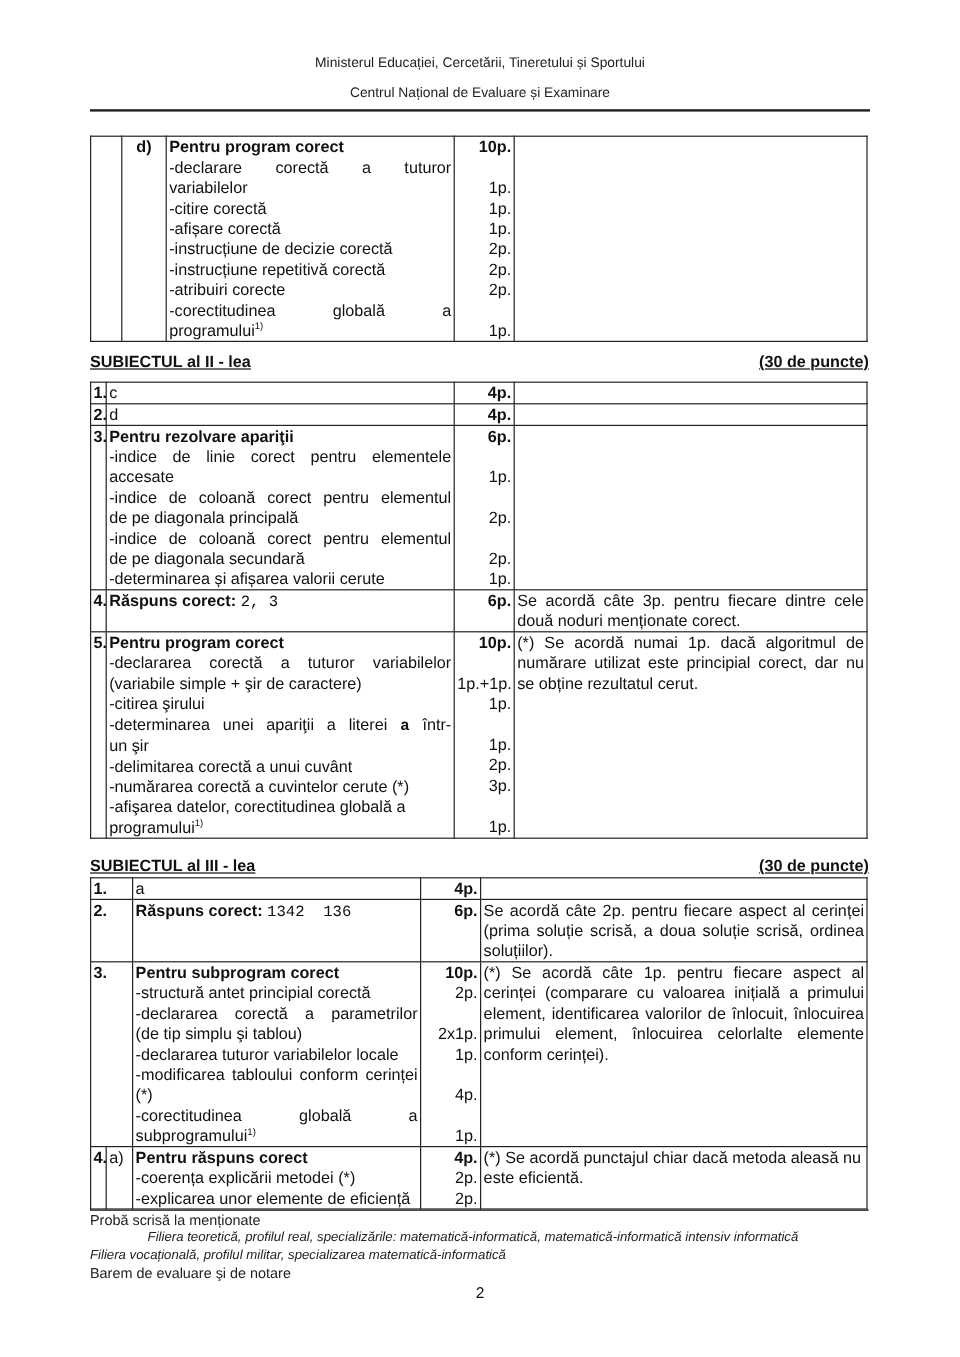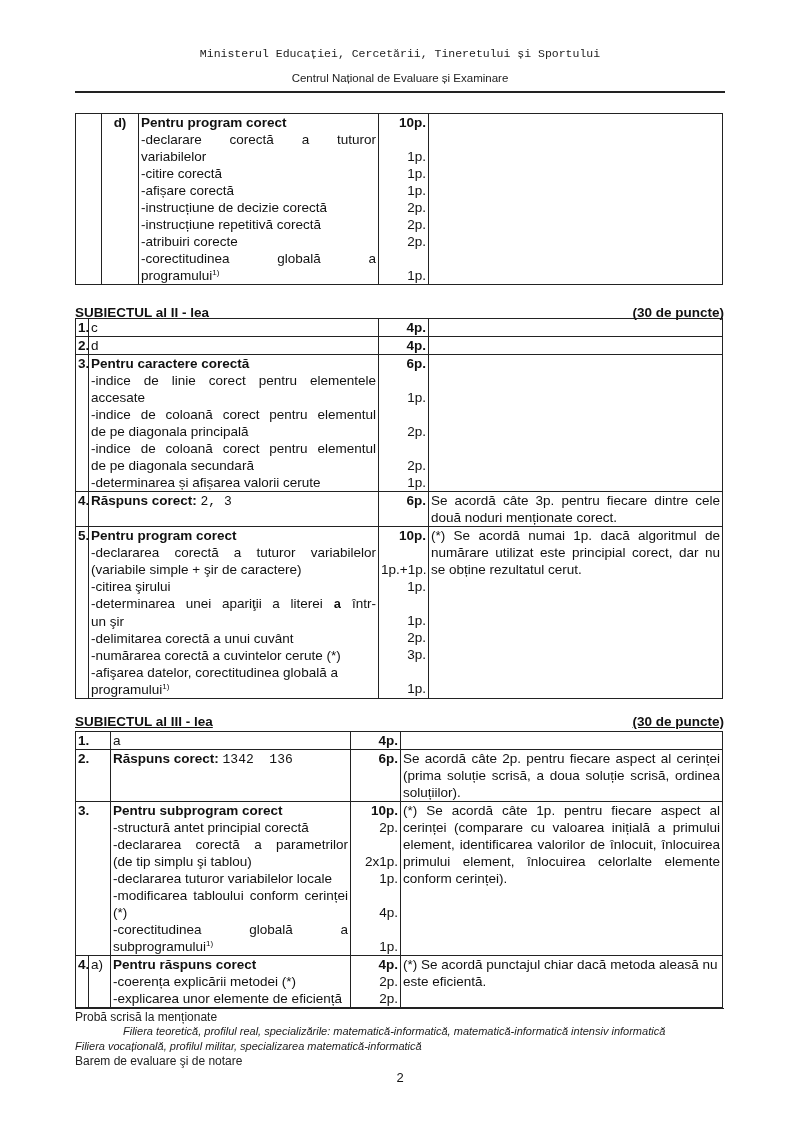--- a/index.html
+++ b/index.html
@@ -1,19 +1,19 @@
 <!DOCTYPE html>
 <html><head>
 <meta charset="utf-8">
 <style>
   html, body { margin:0; padding:0; background:#ffffff; }
   body { width:800px; height:1131px; position:relative; overflow:hidden;
          font-family:"Liberation Sans", sans-serif; color:#111; }
   .hdr { position:absolute; left:0; width:800px; text-align:center; font-size:11.5px; color:#222; }
-  .hdr1 { top:47px;font-family:Liberation Mono, monospace; }
+  .hdr1 { top:47px; }
   .hdr2 { top:72px; }
   .hdr-rule { position:absolute; left:75px; top:91px; width:650px; height:0; border-top:2px solid #222; }
 
   table.grid { position:absolute; border-collapse:collapse; font-size:13.5px; line-height:17px; table-layout:fixed; }
   table.grid td { border:1.5px solid #222; vertical-align:top; padding:0 2px; }
   .pts { text-align:right; padding-right:2px !important; }
   .b { font-weight:bold; }
   .mono { font-family:Liberation Mono, monospace; font-size:13px; }
   .note { text-align:justify; padding-left:2px !important; padding-right:2px !important; }
   .line { display:block; white-space:nowrap; }
@@ -70,21 +70,21 @@
       <span class="line">2p.</span>
       <span class="line">2p.</span>
       <span class="line">&nbsp;</span>
       <span class="line">1p.</span>
     </td>
     <td></td>
   </tr>
 </tbody>
   </table>
 
-<div class="sect" style="top:305px;">
+<div class="sect" style="top:294px;">
   <span class="title">SUBIECTUL al II - lea</span>
   <span class="pts-total">(30 de puncte)</span>
 </div>
 <table class="grid" style="left:75px; top:318px; width:648px;">
   <colgroup>
       <col style="width:13px">
       <col style="width:290px">
       <col style="width:50px">
       <col>
     </colgroup>
@@ -97,21 +97,21 @@
   </tr>
   <tr>
     <td class="b">2.</td>
     <td>d</td>
     <td class="pts b">4p.</td>
     <td></td>
   </tr>
   <tr>
     <td class="b">3.</td>
     <td>
-      <span class="line b">Pentru caractere corectă</span>
+      <span class="line b">Pentru rezolvare apariţii</span>
       <span class="jline">-indice de linie corect pentru elementele</span>
       <span class="line">accesate</span>
       <span class="jline">-indice de coloană corect pentru elementul</span>
       <span class="line">de pe diagonala principală</span>
       <span class="jline">-indice de coloană corect pentru elementul</span>
       <span class="line">de pe diagonala secundară</span>
       <span class="line">-determinarea și afișarea valorii cerute</span>
     </td>
     <td class="pts">
       <span class="line b">6p.</span>

